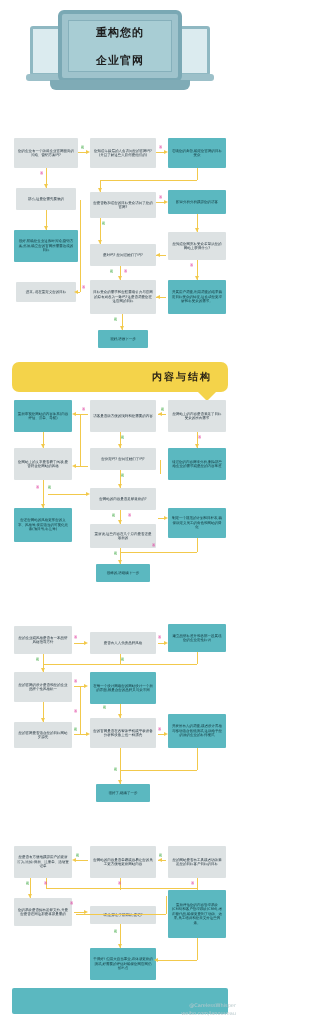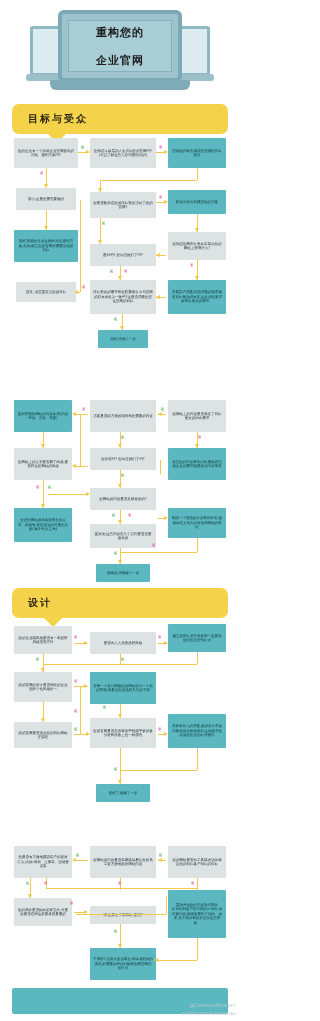--- a/index.html
+++ b/index.html
@@ -106,24 +106,20 @@
     <div class="laptop-base-wide"></div>
     <div class="laptop-main">
       <div class="laptop-screen">
         <div class="hero-title-line">重构您的</div>
         <div class="hero-title-line">企业官网</div>
       </div>
     </div>
     <div class="laptop-foot"></div>
   </div>
 
-  <div class="banner banner-l" style="left:12px; top:104px; width:216px;">
-    <span class="banner-label">目标与受众</span>
-    <span class="banner-notch" style="left:36px;"></span>
-  </div>
 
   <div class="node gray" style="left:14px; top:138px; width:64px; height:30px;">您的企业有一个能将企业官网面向的沟通、营销方案吗?</div>
   <div class="node gray" style="left:90px; top:138px; width:66px; height:30px;">您知道年龄层的人会访问您的官网吗?(并且了解这些人群何是他们的)</div>
   <div class="node teal" style="left:168px; top:138px; width:58px; height:30px;">召吸您的高管,确定您官网的目标受众</div>
   <div class="node gray" style="left:16px; top:188px; width:60px; height:22px;">那么,这是您需先要做的</div>
   <div class="node gray" style="left:90px; top:192px; width:66px; height:26px;">您是否数加道您的目标受众访问了您的官网?</div>
   <div class="node teal" style="left:168px; top:190px; width:58px; height:24px;">配置分析分析跟踪您的访客</div>
   <div class="node teal" style="left:14px; top:230px; width:64px; height:32px;">很好,明确您企业这像时沟通,营销方案,然后,确立您的官网所需要达成的目标</div>
   <div class="node gray" style="left:168px; top:232px; width:58px; height:28px;">您知道您网页标受众希望从您的网站上获得什么?</div>
   <div class="node gray" style="left:90px; top:244px; width:66px; height:22px;">是对吗? 您问过她们了吗?</div>
@@ -167,20 +163,24 @@
   <span class="tag no" style="left:159px; top:146px;">否</span>
   <span class="tag no" style="left:40px; top:172px;">否</span>
   <span class="tag yes" style="left:102px; top:222px;">是</span>
   <span class="tag no" style="left:159px; top:196px;">否</span>
   <span class="tag yes" style="left:110px; top:270px;">是</span>
   <span class="tag no" style="left:124px; top:270px;">否</span>
   <span class="tag no" style="left:190px; top:264px;">否</span>
   <span class="tag no" style="left:82px; top:286px;">否</span>
   <span class="tag yes" style="left:114px; top:318px;">是</span>
 
+  <div class="banner banner-r" style="left:12px; top:362px; width:216px;">
+    <span class="banner-label">内容与结构</span>
+    <span class="banner-notch" style="left:186px;"></span>
+  </div>
 
   <div class="node teal" style="left:14px; top:400px; width:58px; height:32px;">重新审视您网站的内容体系(内容评估、清单、导航)</div>
   <div class="node gray" style="left:90px; top:400px; width:66px; height:32px;">访客是否能方便的找到和您需要的内容</div>
   <div class="node gray" style="left:168px; top:400px; width:58px; height:32px;">您网站上的内容是否满足了目标受众的所有需求</div>
   <div class="node gray" style="left:90px; top:448px; width:66px; height:22px;">您觉定吗? 您问过她们了吗?</div>
   <div class="node teal" style="left:168px; top:448px; width:58px; height:32px;">通过您的内容两味分析,删除那些给企业的需求或是您的内容基准</div>
   <div class="node gray" style="left:14px; top:448px; width:58px; height:32px;">您网站上的文字是否易于阅读,是否符合您网站的风格</div>
   <div class="node gray" style="left:90px; top:488px; width:66px; height:22px;">您网站的内容是否足够最新的?</div>
   <div class="node teal" style="left:168px; top:508px; width:58px; height:30px;">制定一个规范的计划和日程表,确保能定义员工的角色和网站的督促</div>
   <div class="node gray" style="left:90px; top:524px; width:66px; height:24px;">重新说,这些内容在几个月内是否还是最新的</div>
@@ -221,24 +221,20 @@
   <span class="tag yes" style="left:121px; top:436px;">是</span>
   <span class="tag no" style="left:198px; top:436px;">否</span>
   <span class="tag yes" style="left:121px; top:474px;">是</span>
   <span class="tag no" style="left:36px; top:486px;">否</span>
   <span class="tag yes" style="left:48px; top:486px;">是</span>
   <span class="tag yes" style="left:112px; top:514px;">是</span>
   <span class="tag no" style="left:128px; top:514px;">否</span>
   <span class="tag yes" style="left:114px; top:552px;">是</span>
   <span class="tag no" style="left:152px; top:544px;">否</span>
 
-  <div class="banner banner-l" style="left:12px; top:588px; width:216px;">
-    <span class="banner-label">设计</span>
-    <span class="banner-notch" style="left:32px;"></span>
-  </div>
 
   <div class="node gray" style="left:14px; top:626px; width:58px; height:28px;">您的企业或风格是否有一本品牌风格指导方针</div>
   <div class="node gray" style="left:90px; top:632px; width:66px; height:22px;">是否有人人负责品牌风格</div>
   <div class="node teal" style="left:168px; top:624px; width:58px; height:28px;">建立品牌标准并和各部一起展现您的企业定性标识</div>
   <div class="node gray" style="left:14px; top:672px; width:58px; height:30px;">您的官网的设计是否和您的企业品牌个性风格统一</div>
   <div class="node teal" style="left:90px; top:672px; width:66px; height:32px;">在每一个设计网络您的网站设计一个新的界面,都是合您的品牌又与众不同</div>
   <div class="node gray" style="left:14px; top:722px; width:58px; height:26px;">您的官网是否适合您的目标网站兜源先</div>
   <div class="node gray" style="left:90px; top:718px; width:66px; height:30px;">您的官网是否在各智能手机或平板设备分析和设备上也一样漂亮</div>
   <div class="node teal" style="left:168px; top:714px; width:58px; height:34px;">开发所有人的调查,或者设计界格与移动适合低低测试,这能给予您的后的企业的标何模式</div>
   <div class="node teal" style="left:96px; top:784px; width:54px; height:18px;">很好了,继续了一步</div>

